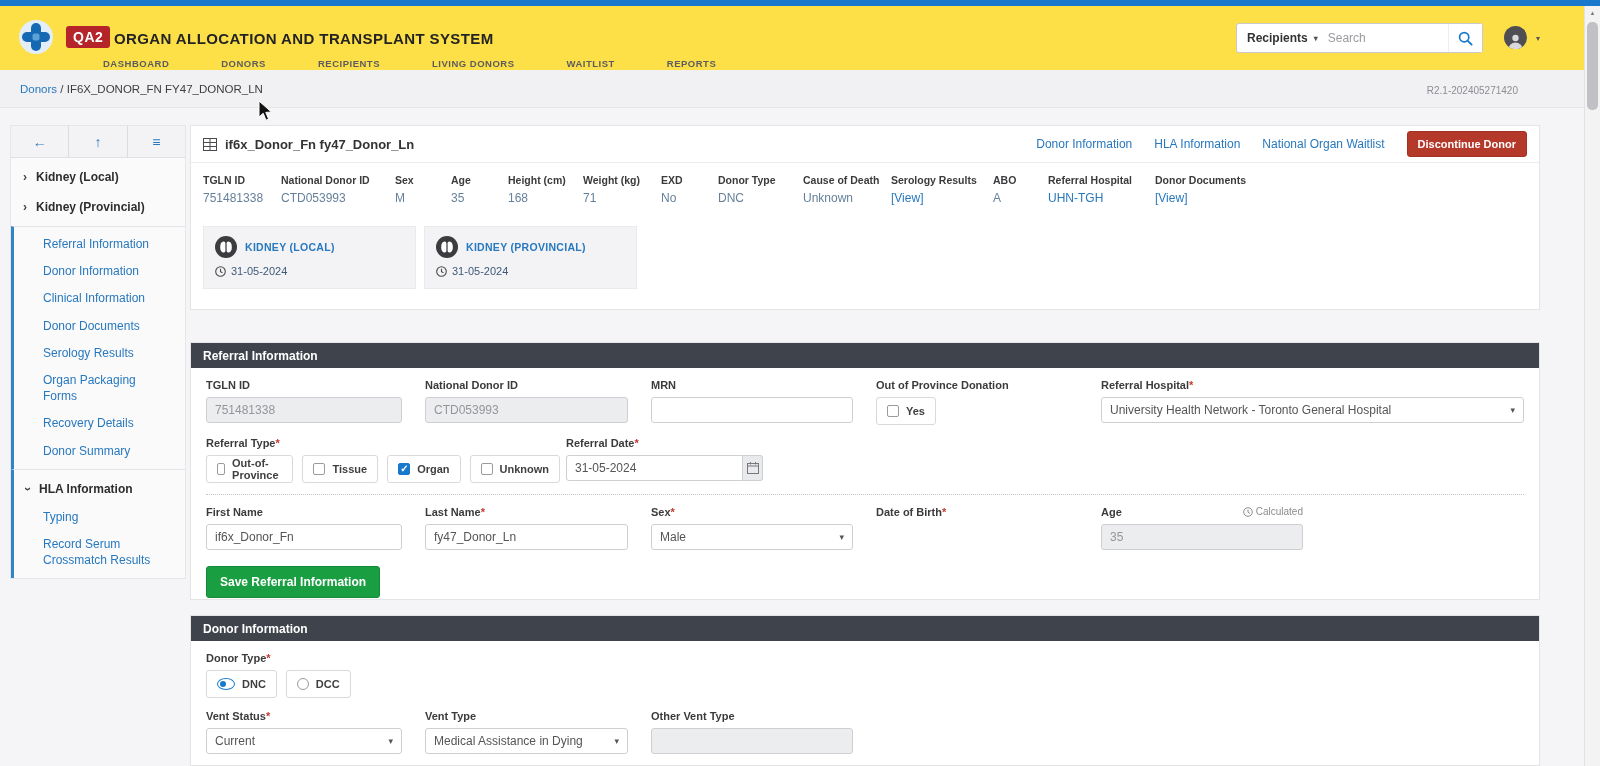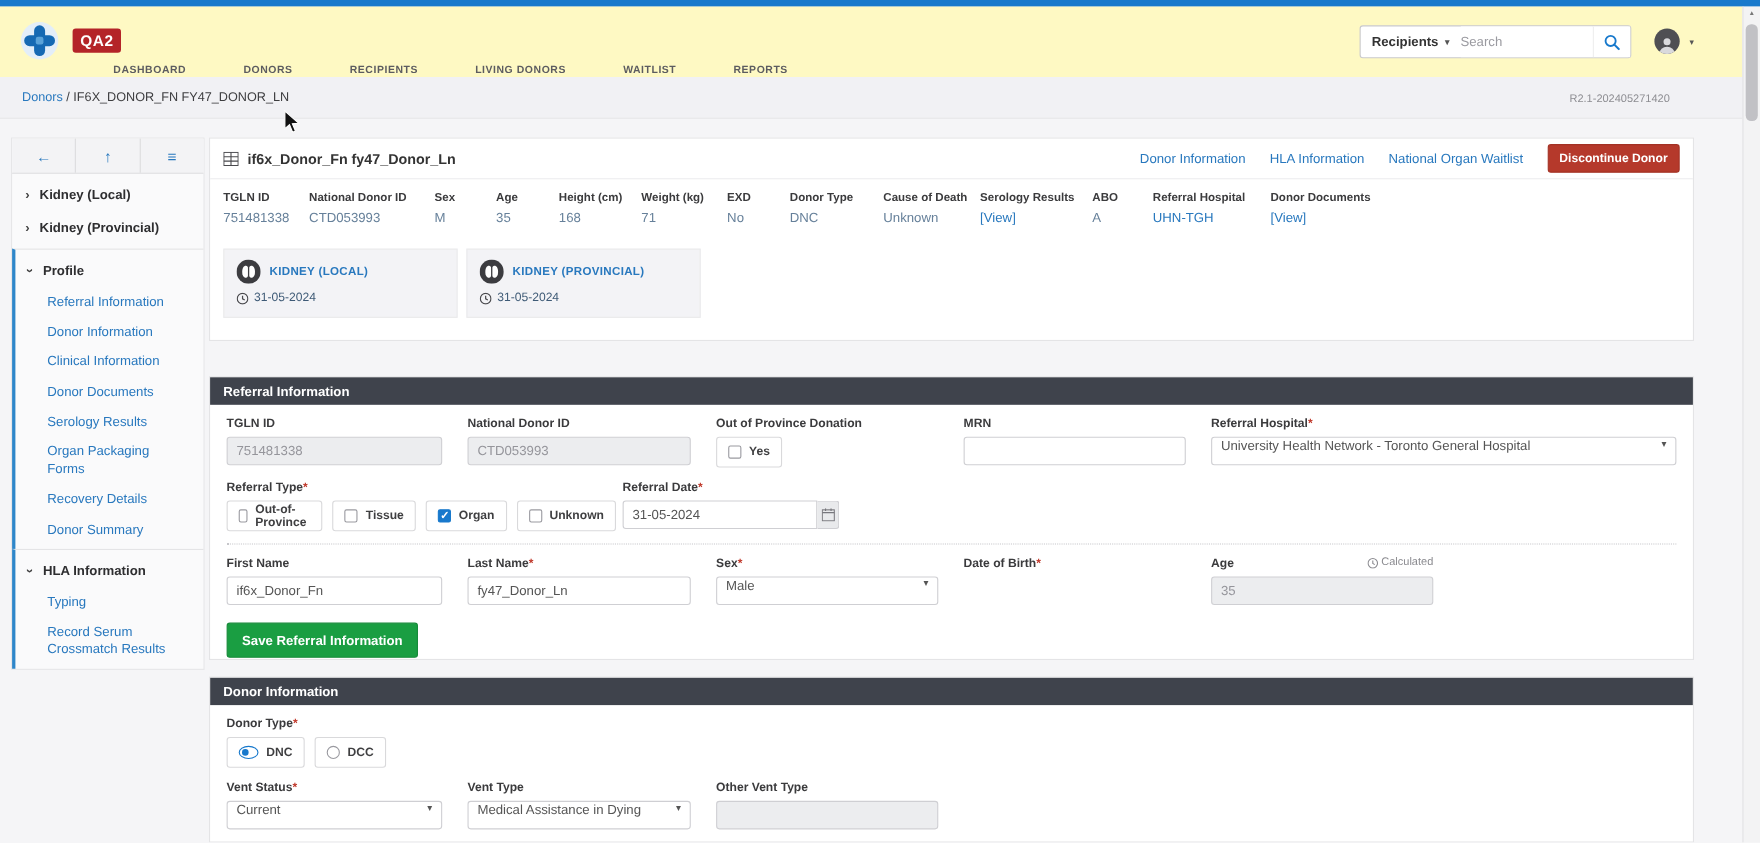--- a/index.html
+++ b/index.html
@@ -1,21 +1,21 @@
 <!DOCTYPE html>
 <html><head>
 <meta charset="utf-8">
 <style>
   * { margin:0; padding:0; box-sizing:border-box; }
   html,body { width:1600px; height:766px; overflow:hidden; }
   body { font-family:"Liberation Sans", sans-serif; background:#f5f5f7; position:relative; }
 
   
   .topbar { position:absolute; left:0; top:0; width:1600px; height:6px; background:#1879cc; }
-  .header { position:absolute; left:0; top:6px; width:1584px; height:64px; background:#fef9c3; }
+  .header { position:absolute; left:0; top:6px; width:1584px; height:64px; background:#fde047; }
   .logo { position:absolute; left:18px; top:13px; width:36px; height:36px; }
   .qa-badge { position:absolute; left:66px; top:20px; background:#b42428; color:#fff; font-weight:bold;
               font-size:14px; padding:3px 7px; border-radius:3px; letter-spacing:.5px; }
   .app-title { position:absolute; left:114px; top:24px; font-size:15px; font-weight:bold; color:#232323; letter-spacing:.4px; }
   .nav { position:absolute; left:67px; top:52px; display:flex; gap:16px; }
   .nav a { font-size:9.5px; font-weight:bold; color:#5c5c60; letter-spacing:.5px; text-decoration:none;margin-left:36px; }
 
   .search-group { position:absolute; left:1236px; top:17px; width:247px; height:30px; border:1px solid #c9c9cd;
                   border-radius:3px; background:#fff; display:flex; align-items:center; }
   .search-scope { display:flex; align-items:center; gap:6px; padding:0 10px; font-size:12px; font-weight:bold;
@@ -83,21 +83,21 @@
   .frow { display:flex; margin-bottom:11px; }
   .fcol { margin-right:23px; }
   .w196 { width:196px; } .w203 { width:203px; } .w202 { width:202px; } .w197 { width:197px; }
   .w337 { width:337px; } .flex1 { flex:1; margin-right:0; }
   .mr28 { margin-right:28px; }
   .label { display:flex; align-items:center; font-size:11px; font-weight:bold; color:#3b3b3d; margin-bottom:6px; min-height:13px; }
   .req::after { content:" *"; color:#c0392b; }
   .inp { width:100%; height:26px; border:1px solid #cfcfd3; border-radius:3px; padding:0 8px; font-size:12px;
          color:#555; background:#fff; font-family:"Liberation Sans",sans-serif; }
   .inp.dis { background:#ecedef; color:#95959b; }
-  .sel { height:26px; border:1px solid #cfcfd3; border-radius:3px; display:flex; align-items:flex-start;
+  .sel { height:26px; border:1px solid #cfcfd3; border-radius:3px; display:flex; align-items:center;
          justify-content:space-between; padding:0 8px; font-size:12px; color:#555; background:#fff; cursor:pointer; }
   .sel .caret { font-size:9px; }
   .datewrap { display:flex; }
   .datewrap .inp { border-top-right-radius:0; border-bottom-right-radius:0; }
   .calbtn { width:22px; height:26px; border:1px solid #cfcfd3; border-left:none; background:#e9eaec;
             display:flex; align-items:center; justify-content:center; border-radius:0 3px 3px 0; cursor:pointer; }
   .optrow { display:flex; gap:9px; }
   .optbox { display:flex; align-items:center; gap:7px; border:1px solid #d9d9db; border-radius:3px; padding:0 10px;
             height:28px; font-size:11px; font-weight:bold; color:#3f3f41; background:#fff; cursor:pointer; }
   .cb { width:12px; height:12px; border:1px solid #9a9aa0; border-radius:2px; background:#fff; position:relative; }
@@ -123,20 +123,21 @@
 <div class="topbar"></div>
 
 <div class="header">
   <svg class="logo" viewBox="0 0 36 36">
     <circle cx="18" cy="18" r="17" fill="#e3eef9"></circle>
     <rect x="13" y="4" width="10" height="28" rx="5" fill="#1569b3"></rect>
     <rect x="4" y="13" width="28" height="10" rx="5" fill="#1569b3"></rect>
     <rect x="14.5" y="14.5" width="7" height="7" rx="2" fill="#5aa2d8"></rect>
   </svg>
   <span class="qa-badge">QA2</span>
+  <span class="app-title">ORGAN ALLOCATION AND TRANSPLANT SYSTEM</span>
   <nav class="nav">
     <a href="#">DASHBOARD</a>
     <a href="#">DONORS</a>
     <a href="#">RECIPIENTS</a>
     <a href="#">LIVING DONORS</a>
     <a href="#">WAITLIST</a>
     <a href="#">REPORTS</a>
   </nav>
 
   <div class="search-group">
@@ -187,24 +188,20 @@
       <span class="chev">›</span>
       <span>Kidney (Local)</span>
     </div>
     <div class="side-parent">
       <span class="chev">›</span>
       <span>Kidney (Provincial)</span>
     </div>
   </div>
 
   <div class="side-group bordered expanded">
-    <div class="side-parent">
-      <span class="chev down">›</span>
-      <span>Profile</span>
-    </div>
     <a href="#" class="side-sub">Referral Information</a>
     <a href="#" class="side-sub">Donor Information</a>
     <a href="#" class="side-sub">Clinical Information</a>
     <a href="#" class="side-sub">Donor Documents</a>
     <a href="#" class="side-sub">Serology Results</a>
     <a href="#" class="side-sub">Organ Packaging Forms</a>
     <a href="#" class="side-sub">Recovery Details</a>
     <a href="#" class="side-sub">Donor Summary</a>
   </div>
 
@@ -333,31 +330,31 @@
     <div class="frow">
       <div class="fcol w196">
         <span class="label">TGLN ID</span>
         <input class="inp dis" disabled="" value="751481338" style="">
       </div>
       <div class="fcol w203">
         <span class="label">National Donor ID</span>
         <input class="inp dis" disabled="" value="CTD053993" style="">
       </div>
       <div class="fcol w202">
+        <span class="label">MRN</span>
+        <input class="inp" value="" style="">
+      </div>
+      <div class="fcol w202">
         <span class="label">Out of Province Donation</span>
         <div class="optrow">
           <span class="optbox">
             <span class="cb"></span>
             <span>Yes</span>
           </span>
         </div>
-      </div>
-      <div class="fcol w202">
-        <span class="label">MRN</span>
-        <input class="inp" value="" style="">
       </div>
       <div class="fcol flex1">
         <span class="label req">Referral Hospital</span>
         <div class="sel">
           <span>University Health Network - Toronto General Hospital</span>
           <span class="caret">▾</span>
         </div>
       </div>
     </div>
 

